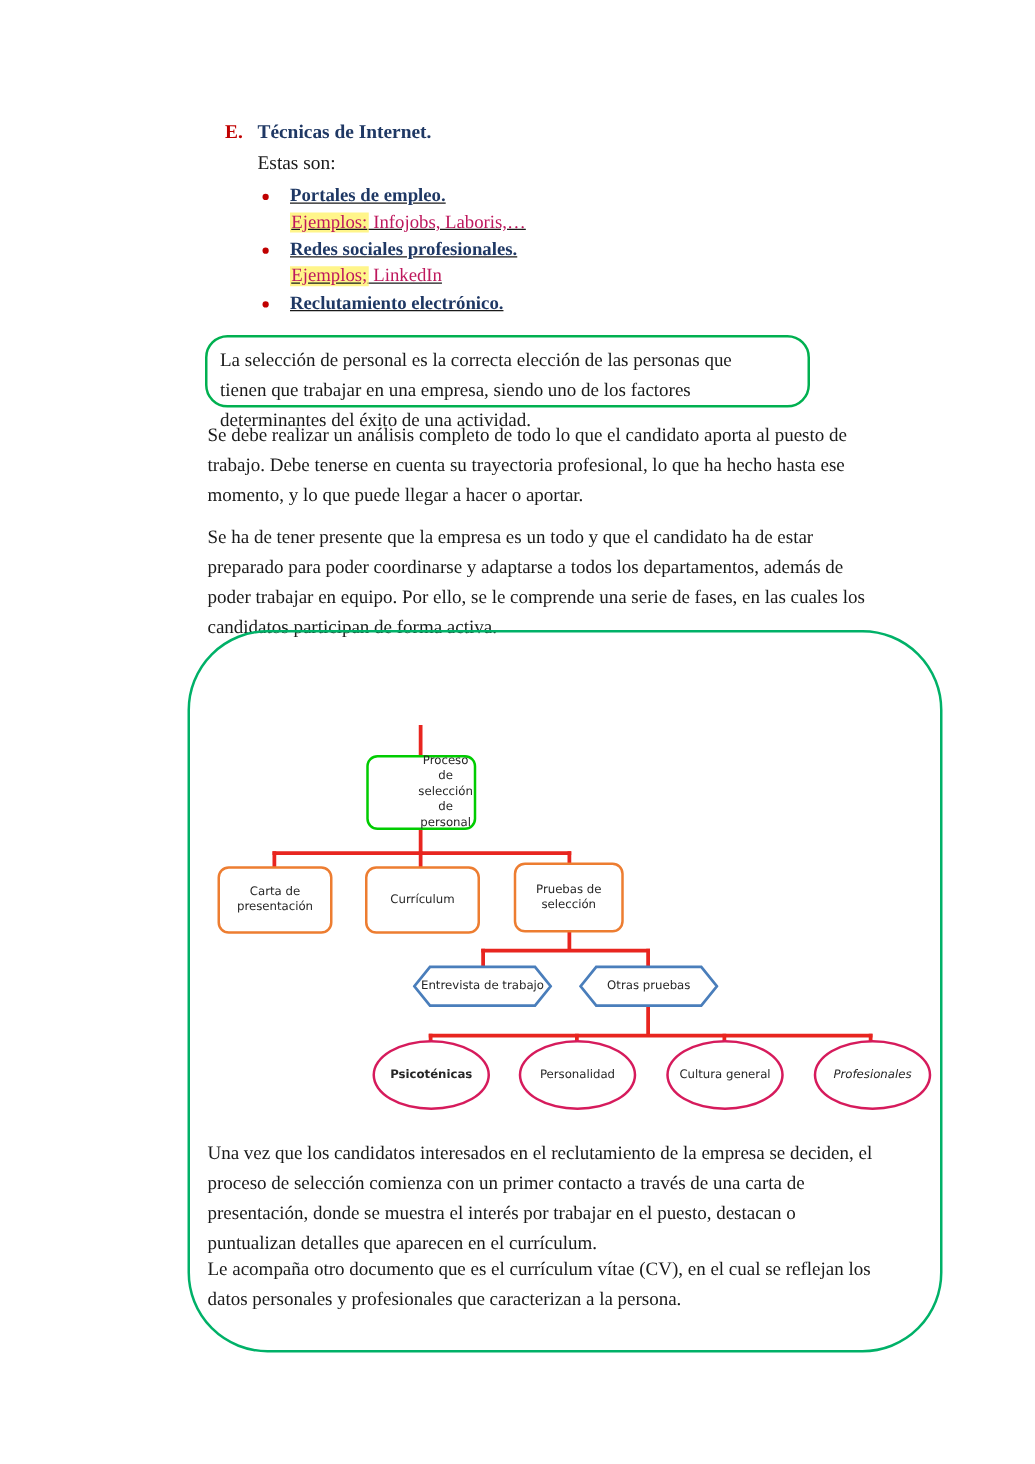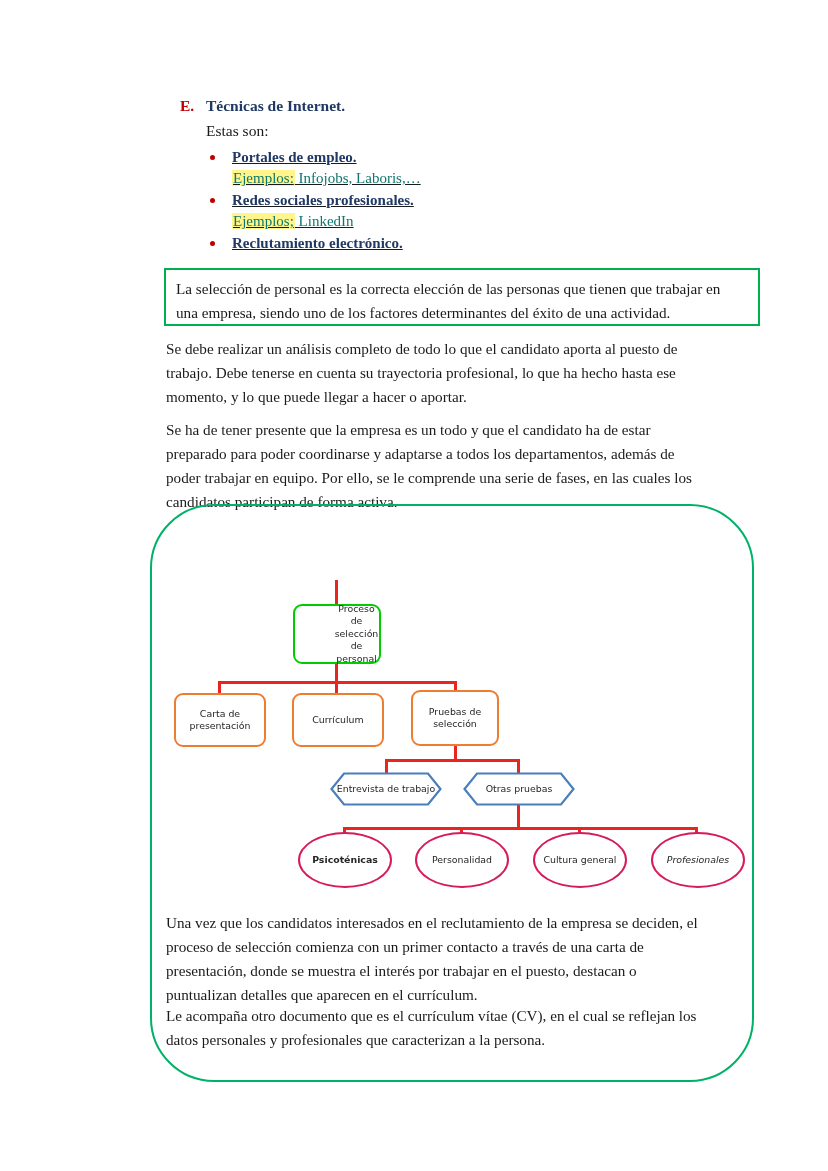--- a/index.html
+++ b/index.html
@@ -76,36 +76,36 @@
     color: #1f3864;
     font-weight: bold;
     font-size: 15px;
     line-height: 21px;
     display: block;
   }
   .b-example {
     font-size: 15px;
     line-height: 21px;
     display: block;
-    color: #0f766e;
+    color: #be185d;
   }
   .hl {
     background: #fff58a;
     padding: 0 1px;
   }
 
   
   .callout {
     position: absolute;
     left: 164px;
     top: 268px;
-    width: 596px;
+    width: 484px;
     height: 58px;
     border: 2.2px solid #00b050;
-    border-radius: 0;
+    border-radius: 18px;
     box-sizing: border-box;
     padding: 7px 28px 0 10px;
   }
   .callout p {
     margin: 0;
     font-size: 15.2px;
     line-height: 24px;
     color: #1a1a1a;
   }
 

